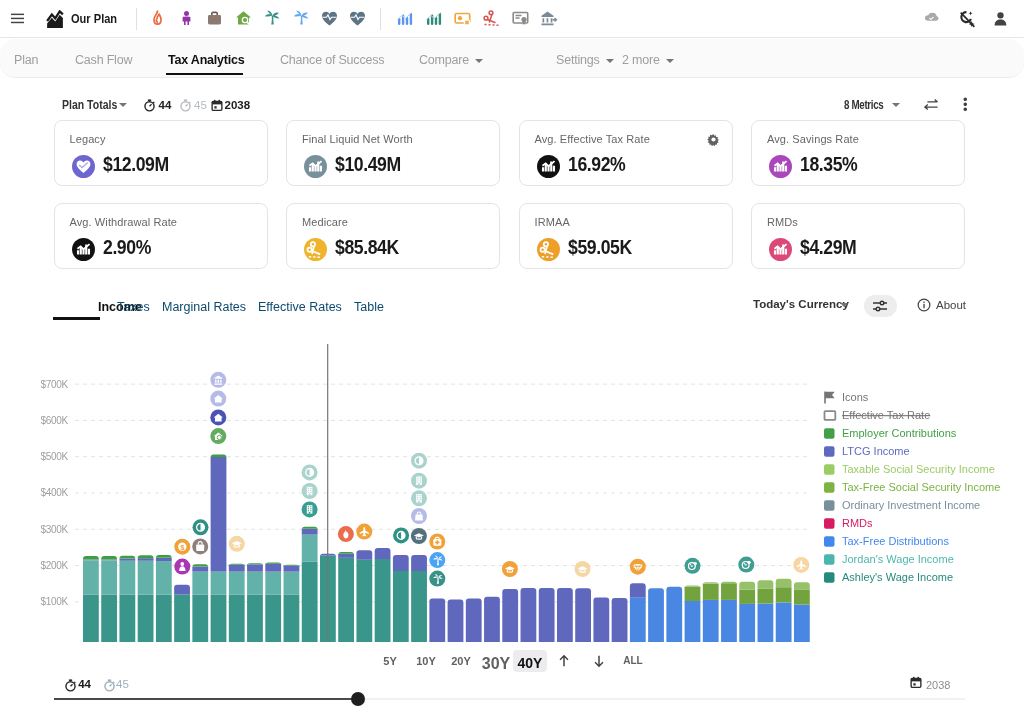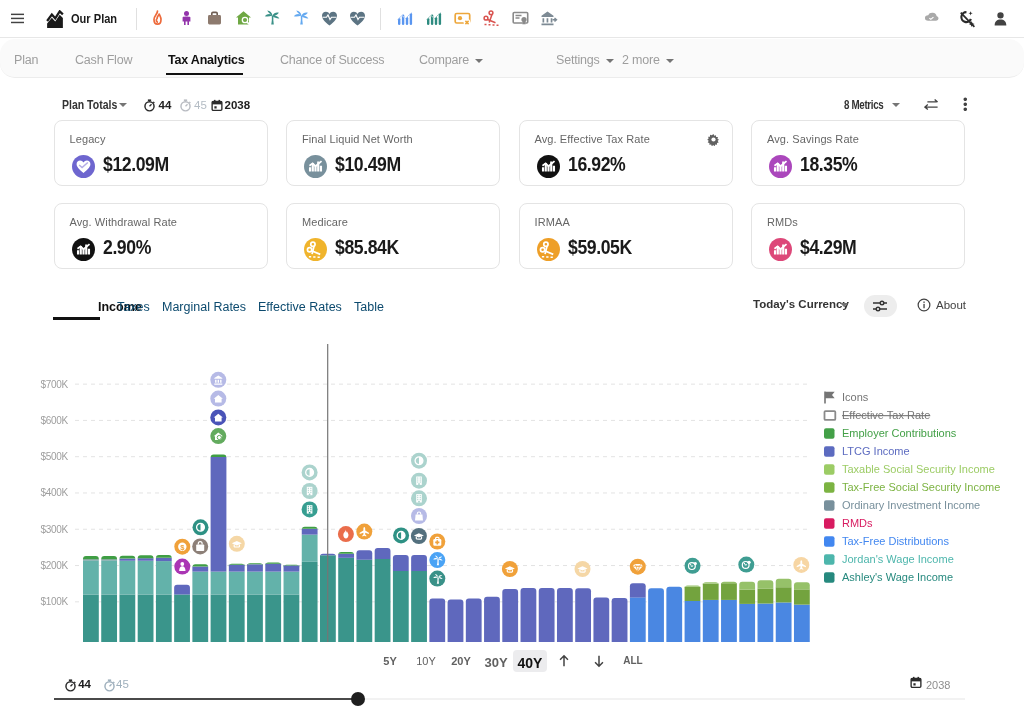--- a/index.html
+++ b/index.html
@@ -646,23 +646,23 @@
       <text x="842" y="527" font-size="11px" fill="#d81b60">RMDs</text>
       <rect x="824" y="536.3" width="10.5" height="10.5" rx="2" fill="#4287f0"></rect>
       <text x="842" y="545" font-size="11px" fill="#4287f0">Tax-Free Distributions</text>
       <rect x="824" y="554.3" width="10.5" height="10.5" rx="2" fill="#4db6ac"></rect>
       <text x="842" y="563" font-size="11px" fill="#4db6ac">Jordan's Wage Income</text>
       <rect x="824" y="572.3" width="10.5" height="10.5" rx="2" fill="#26897e"></rect>
       <text x="842" y="581" font-size="11px" fill="#26897e">Ashley's Wage Income</text>
     </svg>
 <div class="abs" style="left:513px;top:650px;width:34px;height:22px;background:#ececee;border-radius:4px"></div>
     <div class="abs" style="left:370px;top:655px;width:40px;text-align:center;font-size:11px;font-weight:bold;color:#616161">5Y</div>
-    <div class="abs" style="left:406px;top:655px;width:40px;text-align:center;font-size:11px;font-weight:normal;color:#616161">10Y</div>
+    <div class="abs" style="left:406px;top:655px;width:40px;text-align:center;font-size:11px;font-weight:bold;color:#616161">10Y</div>
     <div class="abs" style="left:441px;top:655px;width:40px;text-align:center;font-size:11px;font-weight:bold;color:#616161">20Y</div>
-    <div class="abs" style="left:476px;top:655px;width:40px;text-align:center;font-size:13px;font-weight:bold;color:#616161">30Y</div>
+    <div class="abs" style="left:476px;top:655px;width:40px;text-align:center;font-size:16px;font-weight:bold;color:#616161">30Y</div>
     <div class="abs" style="left:510px;top:655px;width:40px;text-align:center;font-size:14px;font-weight:bold;color:#111">40Y</div>
     <div class="abs" style="left:613px;top:655px;width:40px;text-align:center;font-size:10px;font-weight:bold;color:#616161">ALL</div>
     <svg class="abs" style="left:557px;top:654px" width="14" height="14" viewBox="0 0 16 16">
       <path d="M8 14 V2 M3.5 6.5 L8 2 L12.5 6.5" stroke="#424242" stroke-width="1.7" fill="none"></path>
     </svg>
     <svg class="abs" style="left:592px;top:654px" width="14" height="14" viewBox="0 0 16 16">
       <path d="M8 2 V14 M3.5 9.5 L8 14 L12.5 9.5" stroke="#424242" stroke-width="1.7" fill="none"></path>
     </svg>
     <svg class="abs" style="left:63.7px;top:678.5px" width="13" height="13" viewBox="0 0 16 16">
       <circle cx="8" cy="9" r="5.6" fill="none" stroke="#2b2b2b" stroke-width="1.8"></circle>

